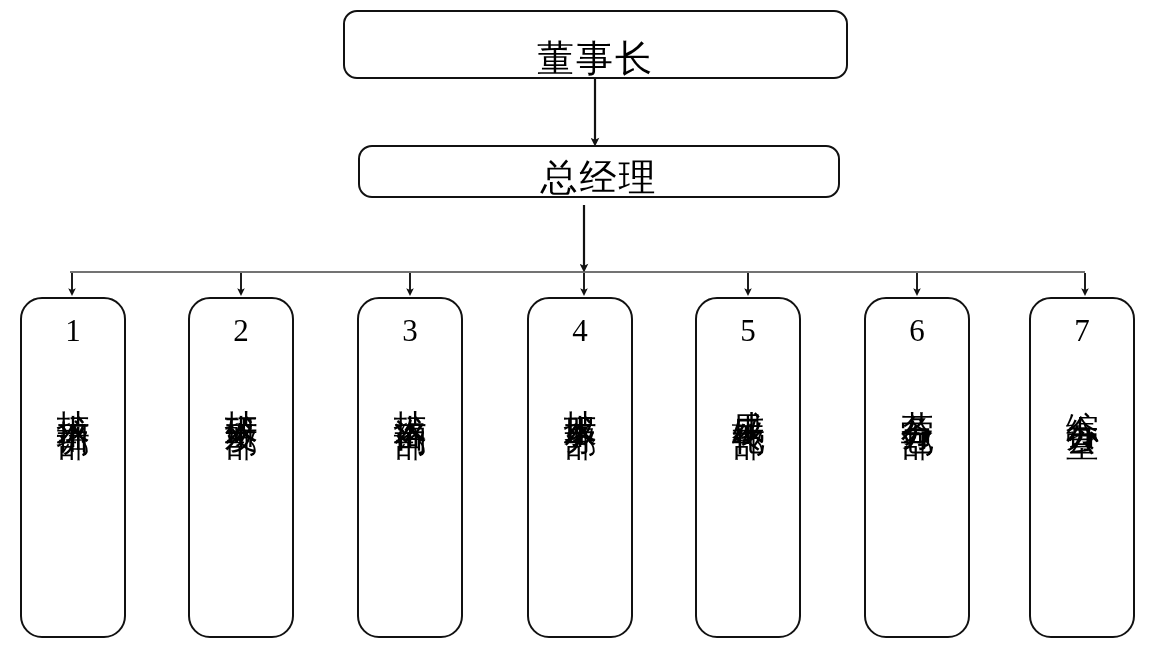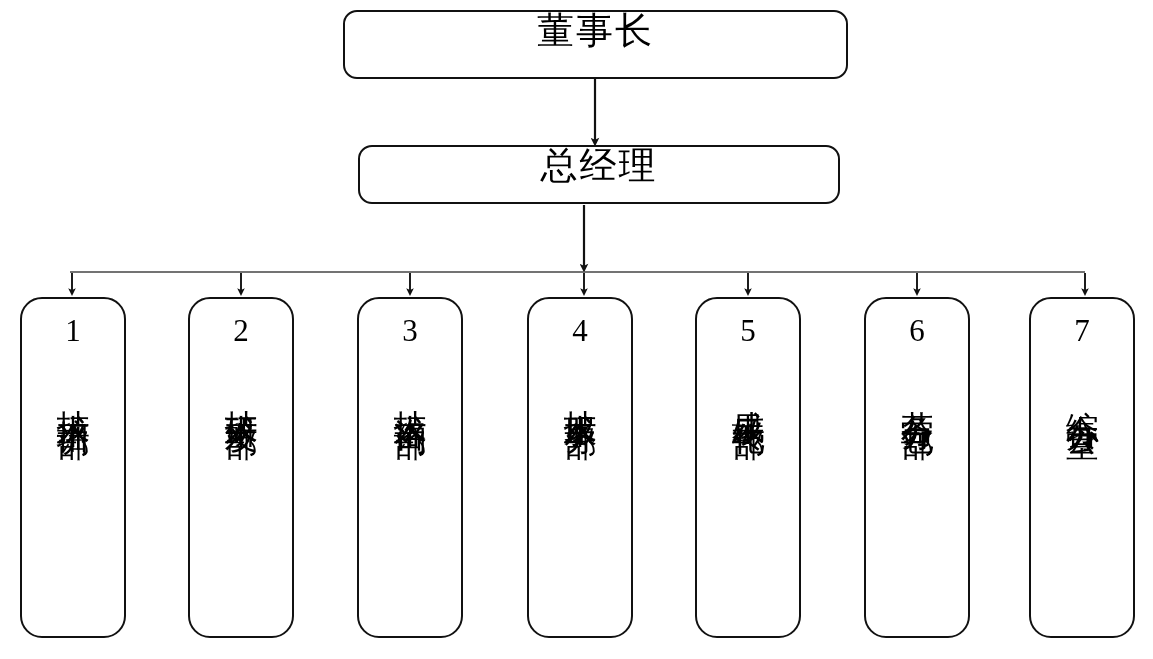--- a/index.html
+++ b/index.html
@@ -24,21 +24,21 @@
     width: 1153px;
     height: 659px;
     pointer-events: none;
   }
   .node-box {
     position: absolute;
     box-sizing: border-box;
     background: #ffffff;
     border: 2.2px solid #111111;
     display: flex;
-    align-items: flex-start;
+    align-items: flex-end;
     justify-content: center;
   }
   .top-node {
     border-radius: 14px;
   }
   .top-node .node-label {
     font-size: 37px;
     line-height: 1;
     color: #000000;
     letter-spacing: 2px;
@@ -96,21 +96,21 @@
     <line x1="584" y1="273" x2="584" y2="292" stroke="#111111" stroke-width="1.9" marker-end="url(#arrowhead-small)"></line>
     <line x1="748" y1="273" x2="748" y2="292" stroke="#111111" stroke-width="1.9" marker-end="url(#arrowhead-small)"></line>
     <line x1="917" y1="273" x2="917" y2="292" stroke="#111111" stroke-width="1.9" marker-end="url(#arrowhead-small)"></line>
     <line x1="1085" y1="273" x2="1085" y2="292" stroke="#111111" stroke-width="1.9" marker-end="url(#arrowhead-small)"></line>
   </svg>
 
   <div class="node-box top-node" style="left:343px; top:10px; width:505px; height:69px;">
     <span class="node-label">董事长</span>
   </div>
 
-  <div class="node-box top-node" style="left:358px; top:145px; width:482px; height:59px;">
+  <div class="node-box top-node" style="left:358px; top:145px; width:482px; height:53px;">
     <span class="node-label">总经理</span>
   </div>
 
   <div class="node-box dept-node" style="left:20px; top:297px; width:106px; height:341px;">
     <span class="dept-index">1</span>
     <span class="dept-name">技术培训部</span>
   </div>
 
   <div class="node-box dept-node" style="left:188px; top:297px; width:106px; height:341px;">
     <span class="dept-index">2</span>

